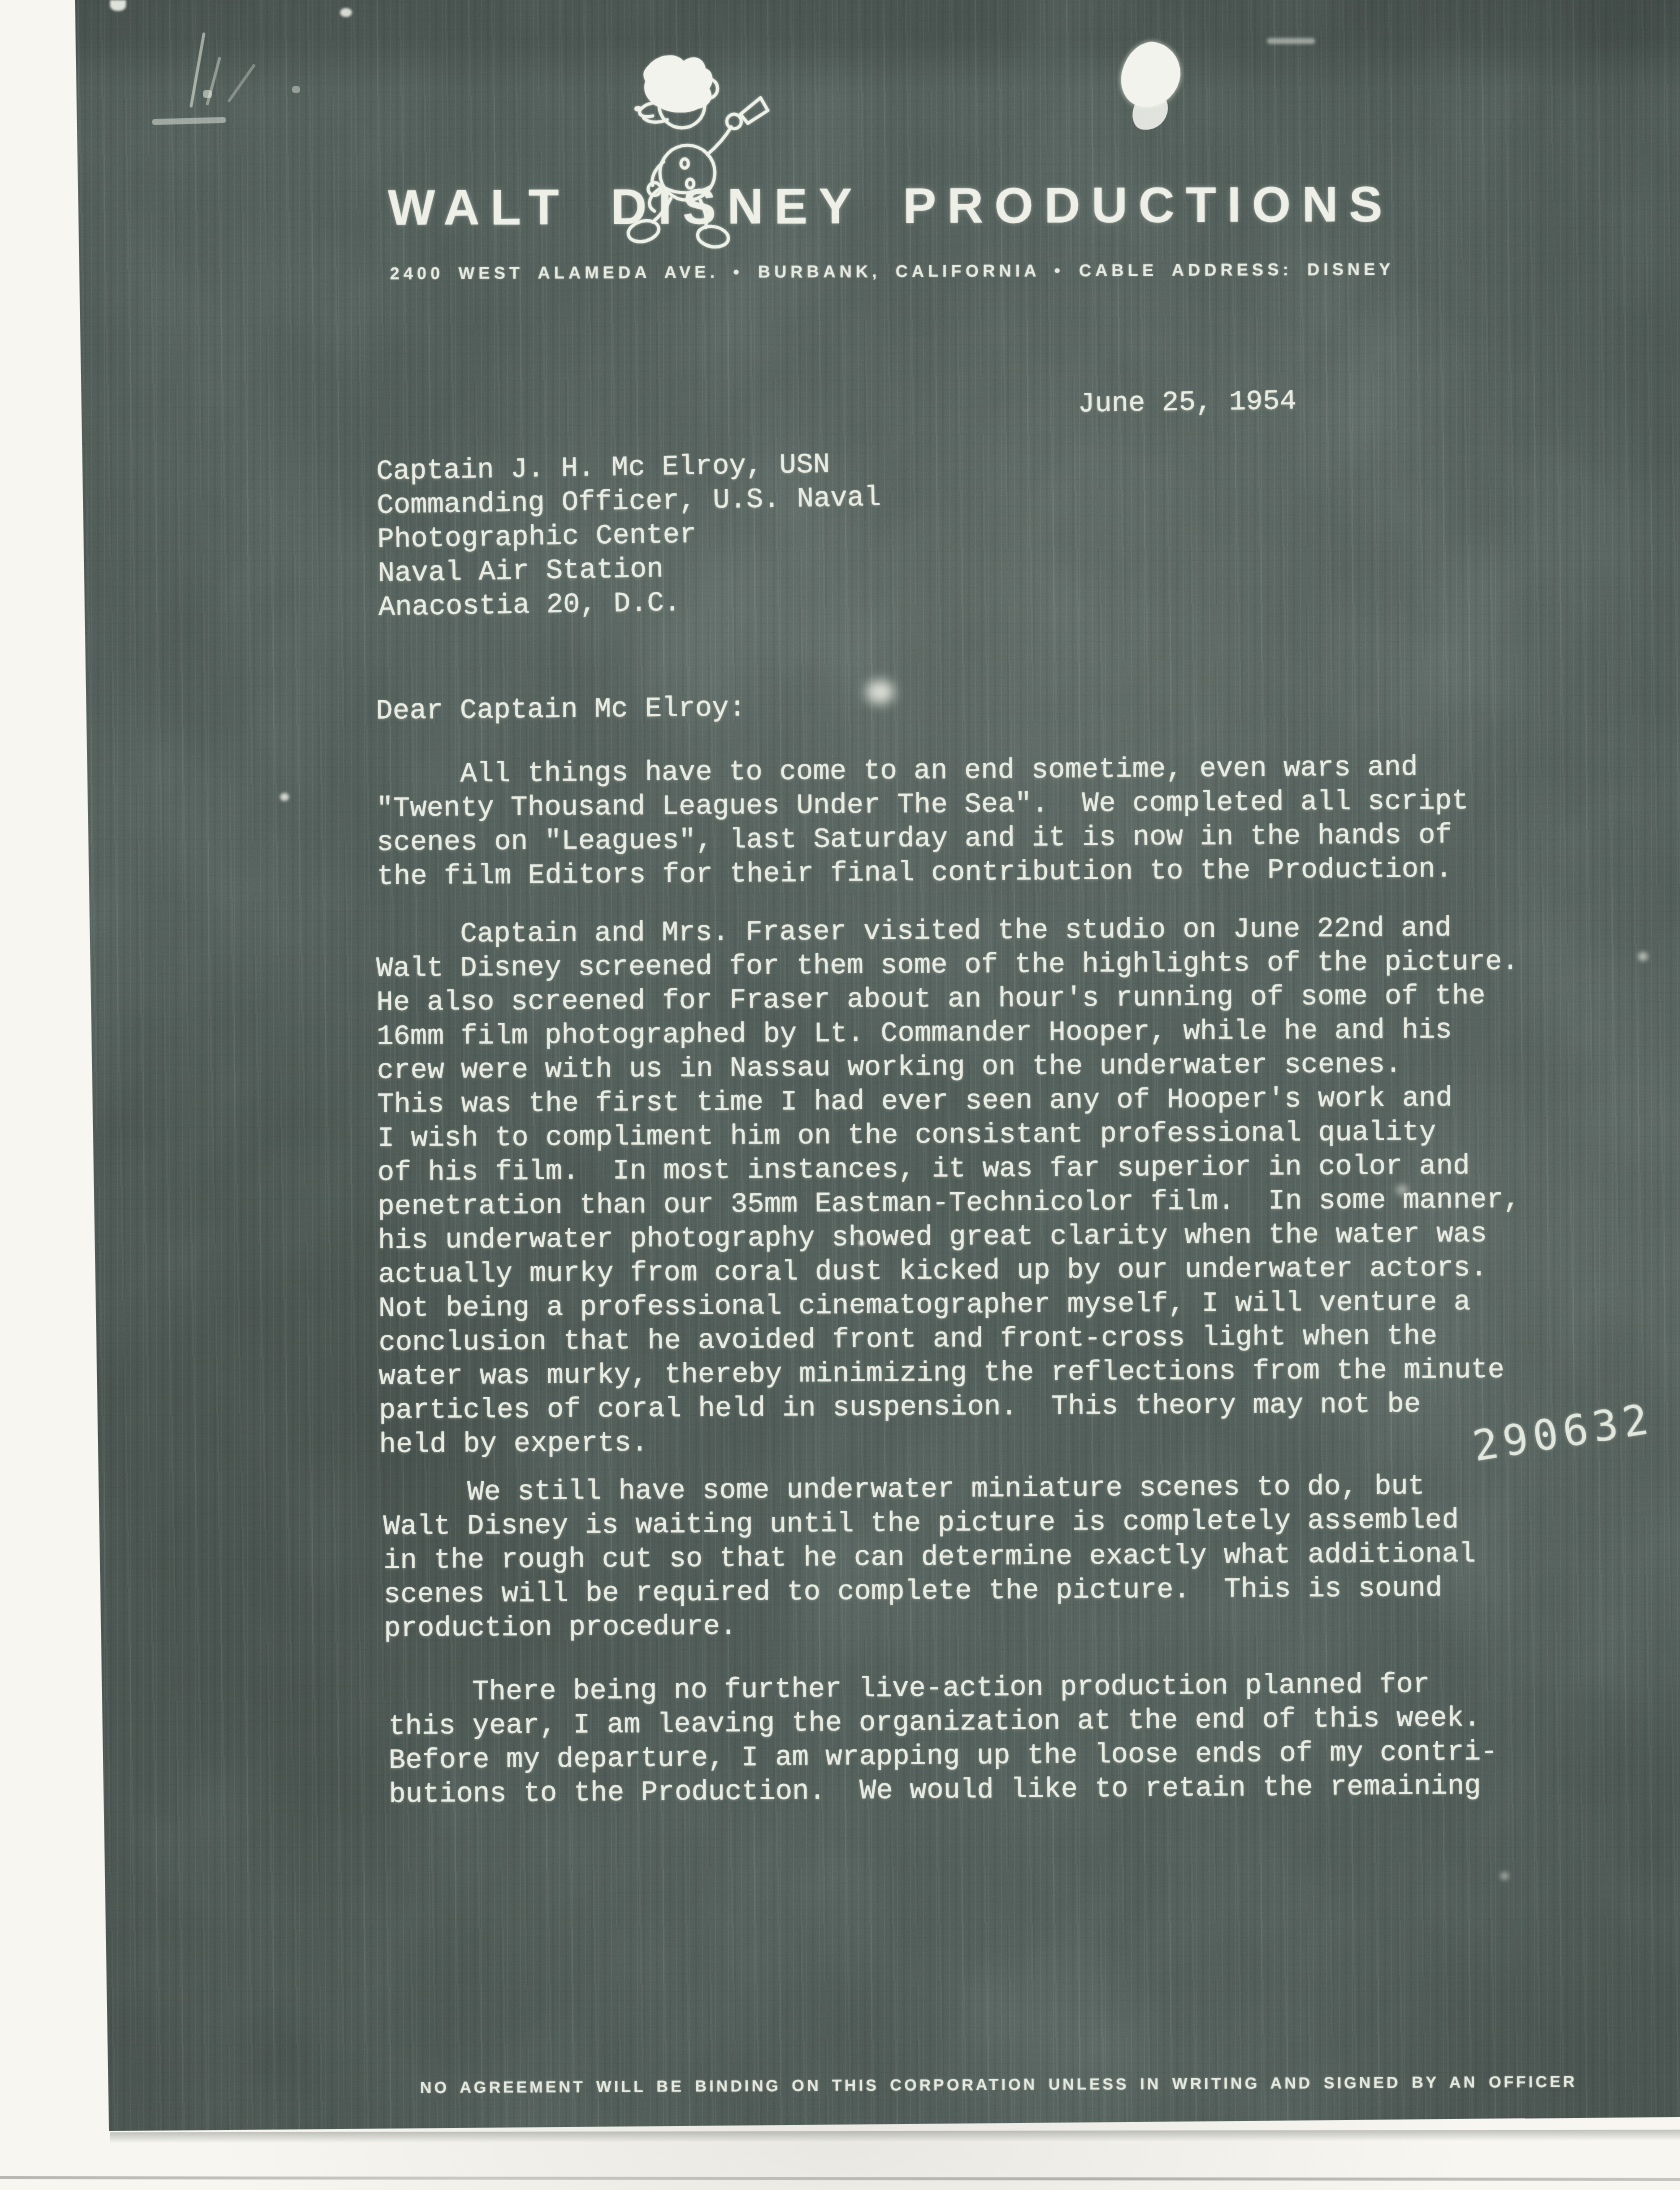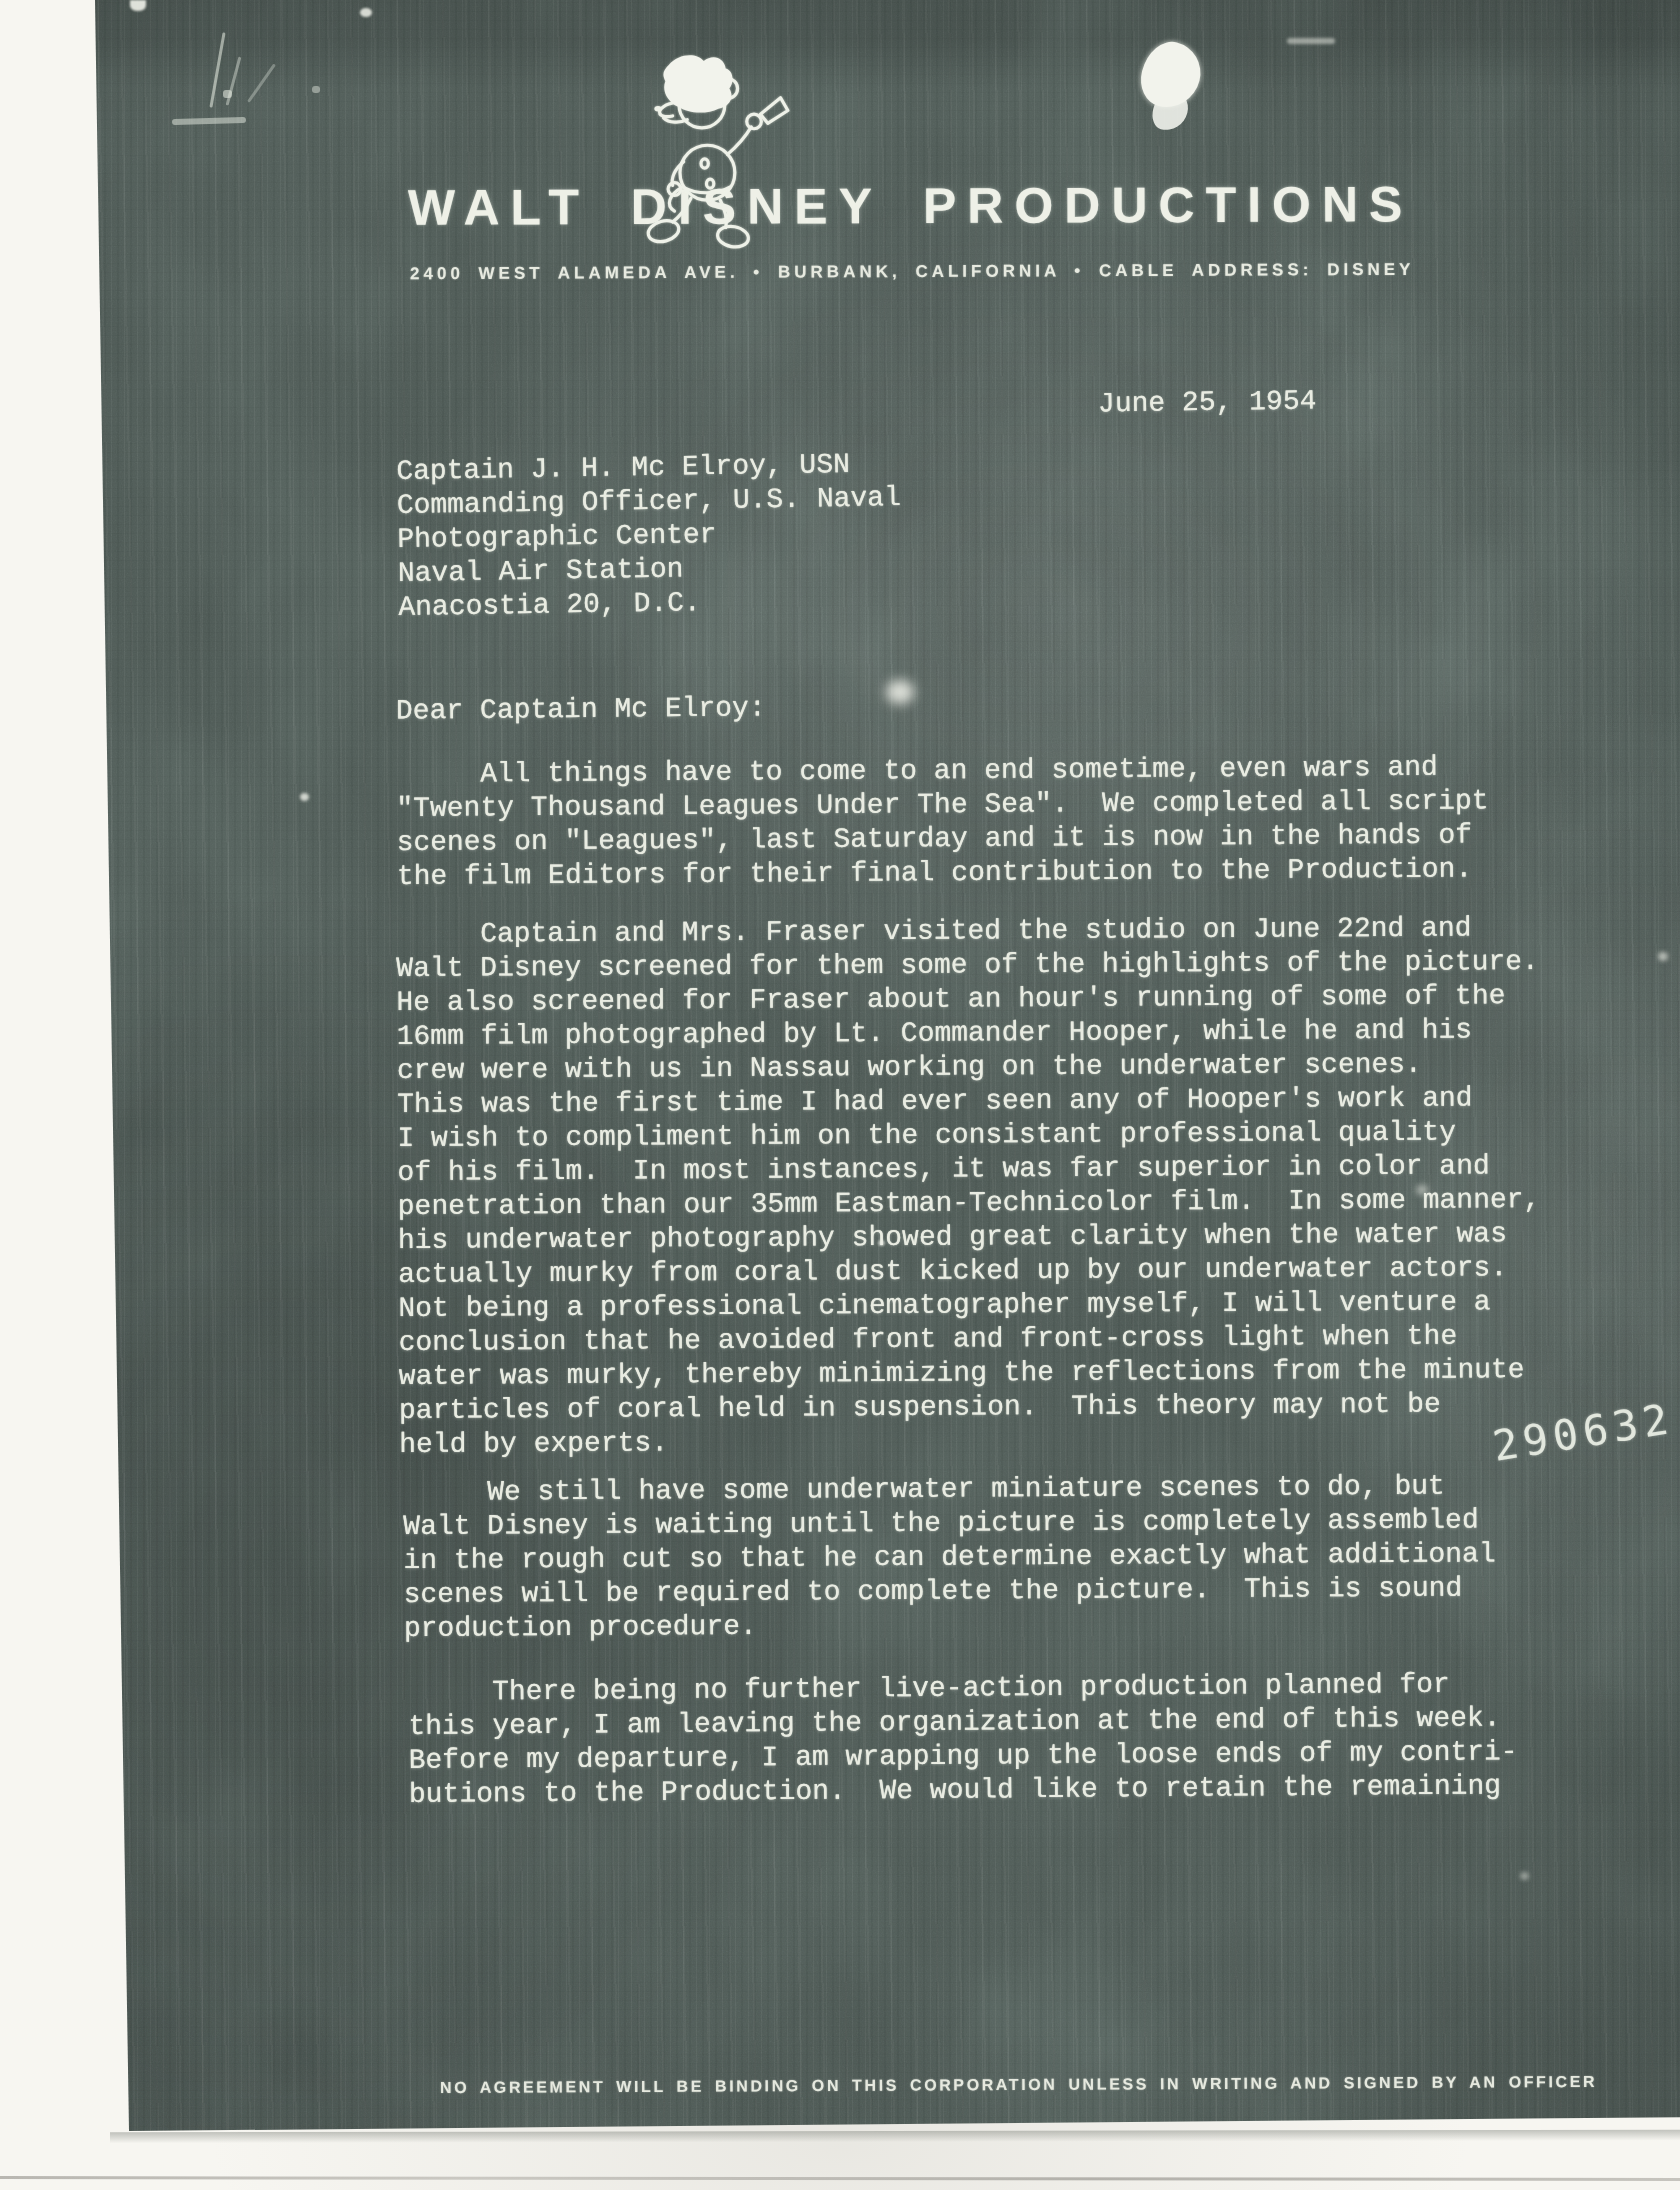--- a/index.html
+++ b/index.html
@@ -14,21 +14,20 @@
   
   .scan{
     position:absolute;inset:0;
     clip-path:polygon(75px 0px, 1680px 0px, 1680px 2117px, 109px 2131px);
     background-color:#4d5854;
     background-image:
       radial-gradient(ellipse 950px 650px at 62% 28%, rgba(255,255,255,0.07), transparent 72%),
       radial-gradient(ellipse 800px 1000px at 16% 72%, rgba(0,0,0,0.16), transparent 70%),
       radial-gradient(ellipse 500px 700px at 96% 55%, rgba(255,255,255,0.05), transparent 75%),
       linear-gradient(90deg, rgba(8,12,10,0.55) 0px, rgba(8,12,10,0.28) 14px, rgba(8,12,10,0.12) 30px, transparent 60px);
-    margin-left: 20px;
   }
   .streaks{
     position:absolute;inset:0;pointer-events:none;
     background-image:
       repeating-linear-gradient(90deg, rgba(255,255,255,0.045) 0 1px, transparent 1px 6px, rgba(0,0,0,0.05) 6px 8px, transparent 8px 13px),
       repeating-linear-gradient(89deg, rgba(255,255,255,0.03) 0 2px, transparent 2px 23px),
       repeating-linear-gradient(0deg, rgba(0,0,0,0.025) 0 1px, transparent 1px 9px);
   }
   svg.tex{position:absolute;inset:0;width:100%;height:100%;mix-blend-mode:overlay;pointer-events:none;}
   .vignette{

